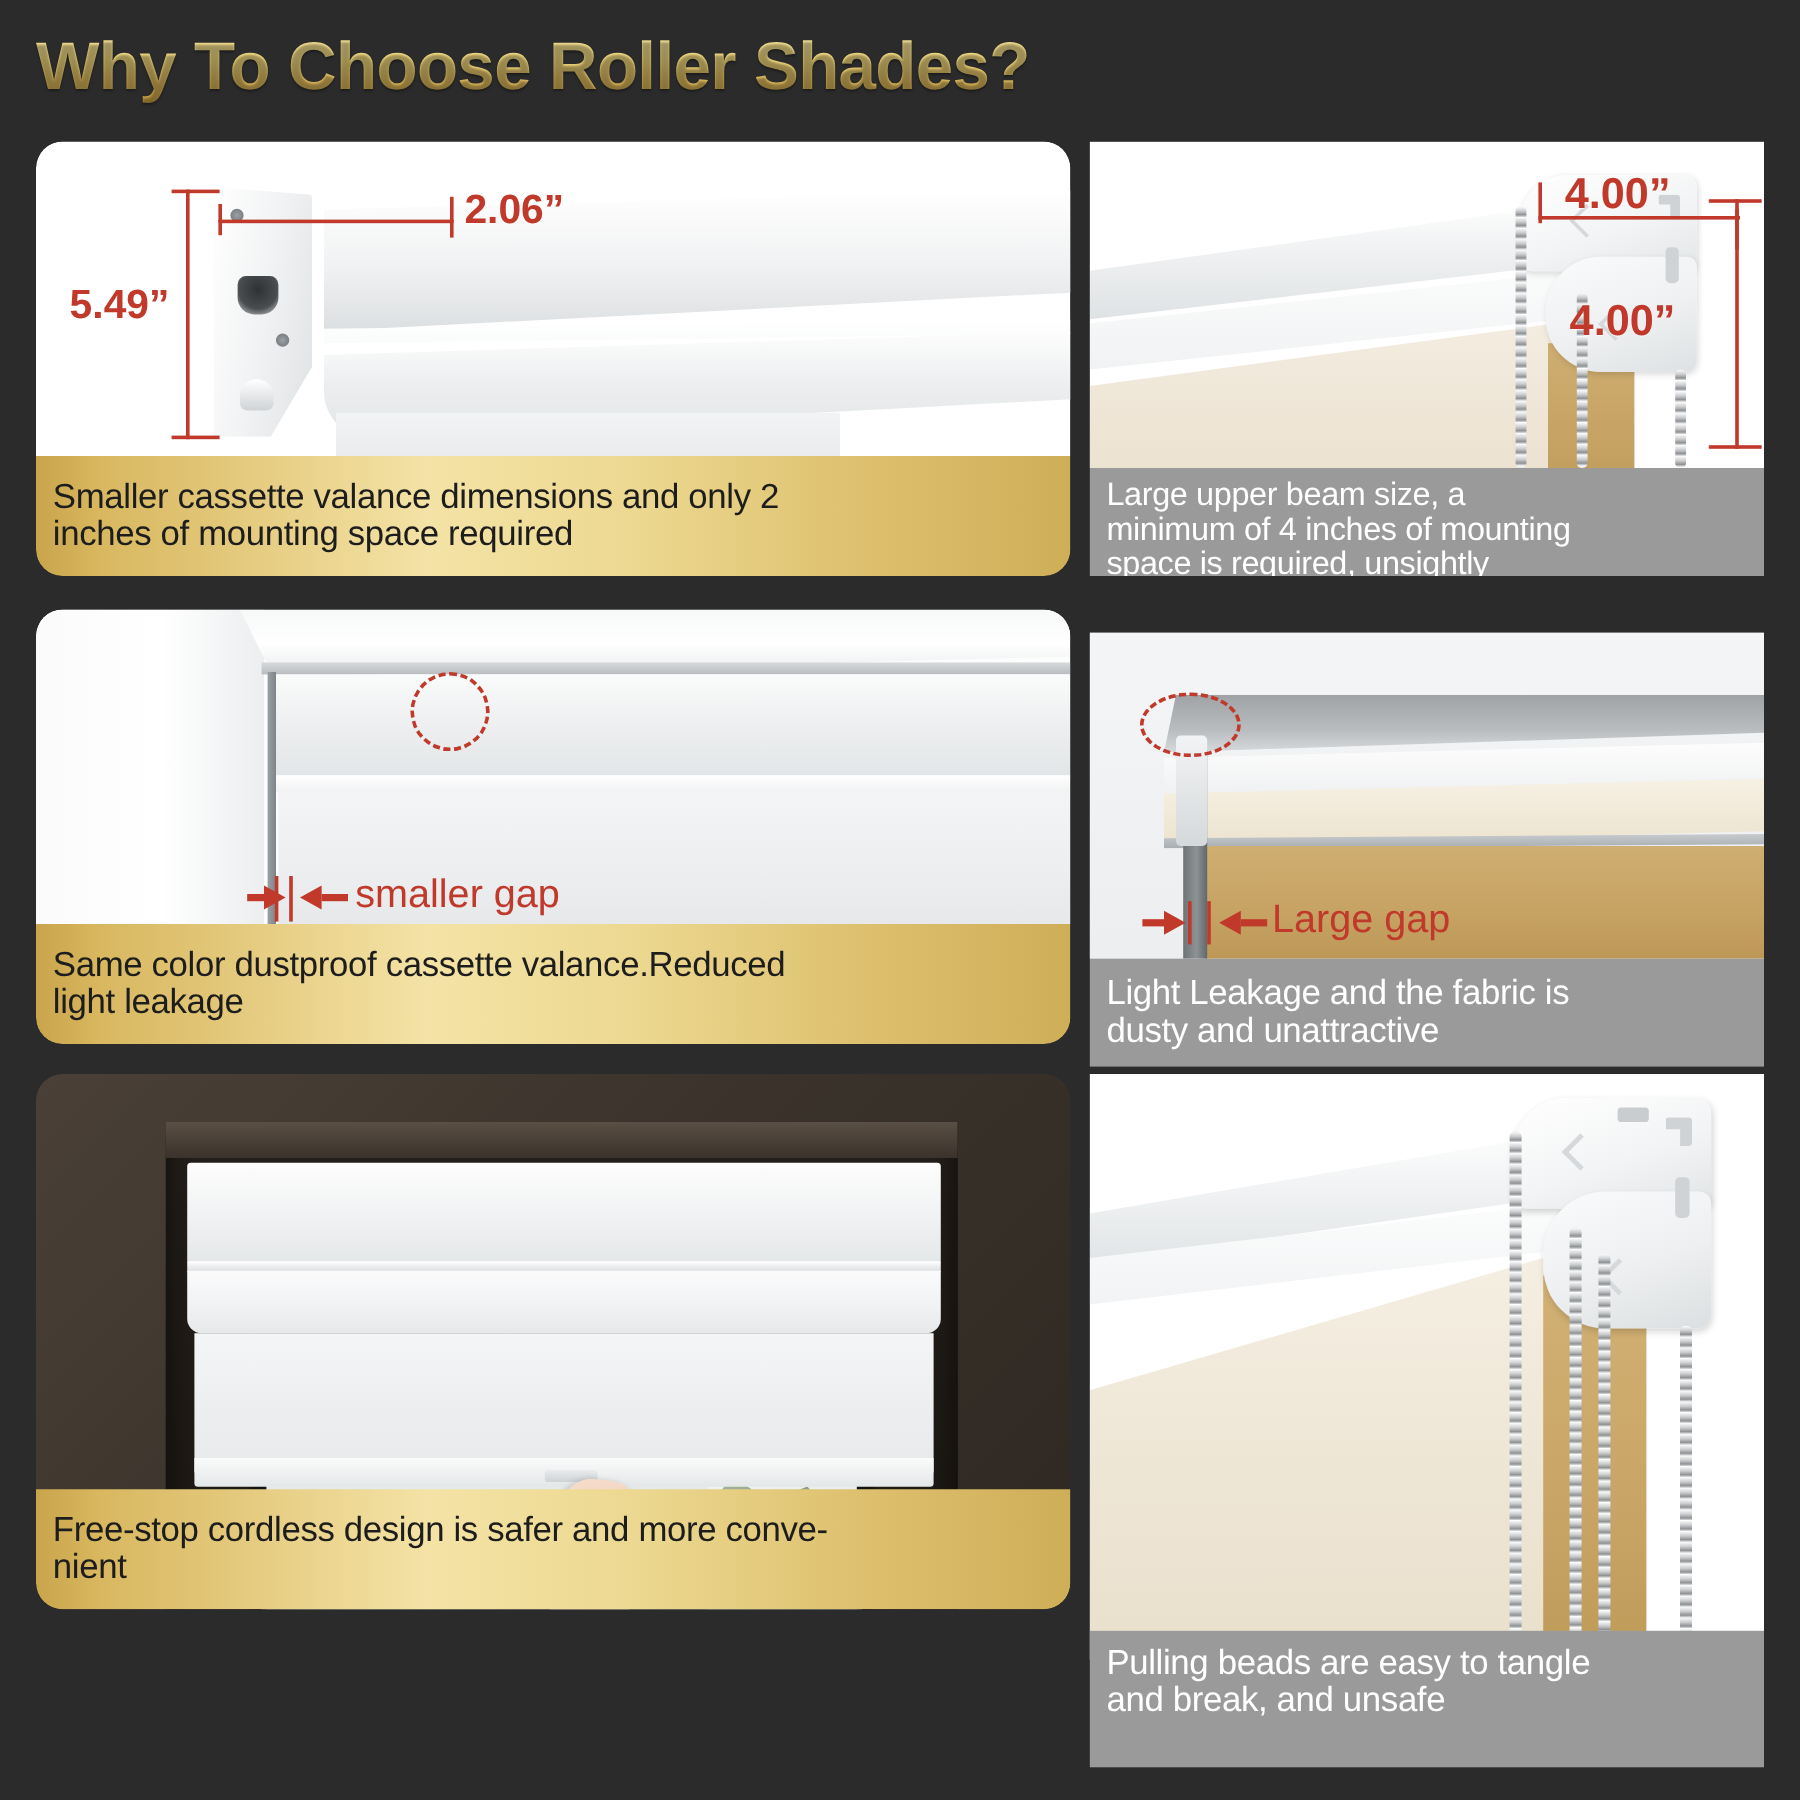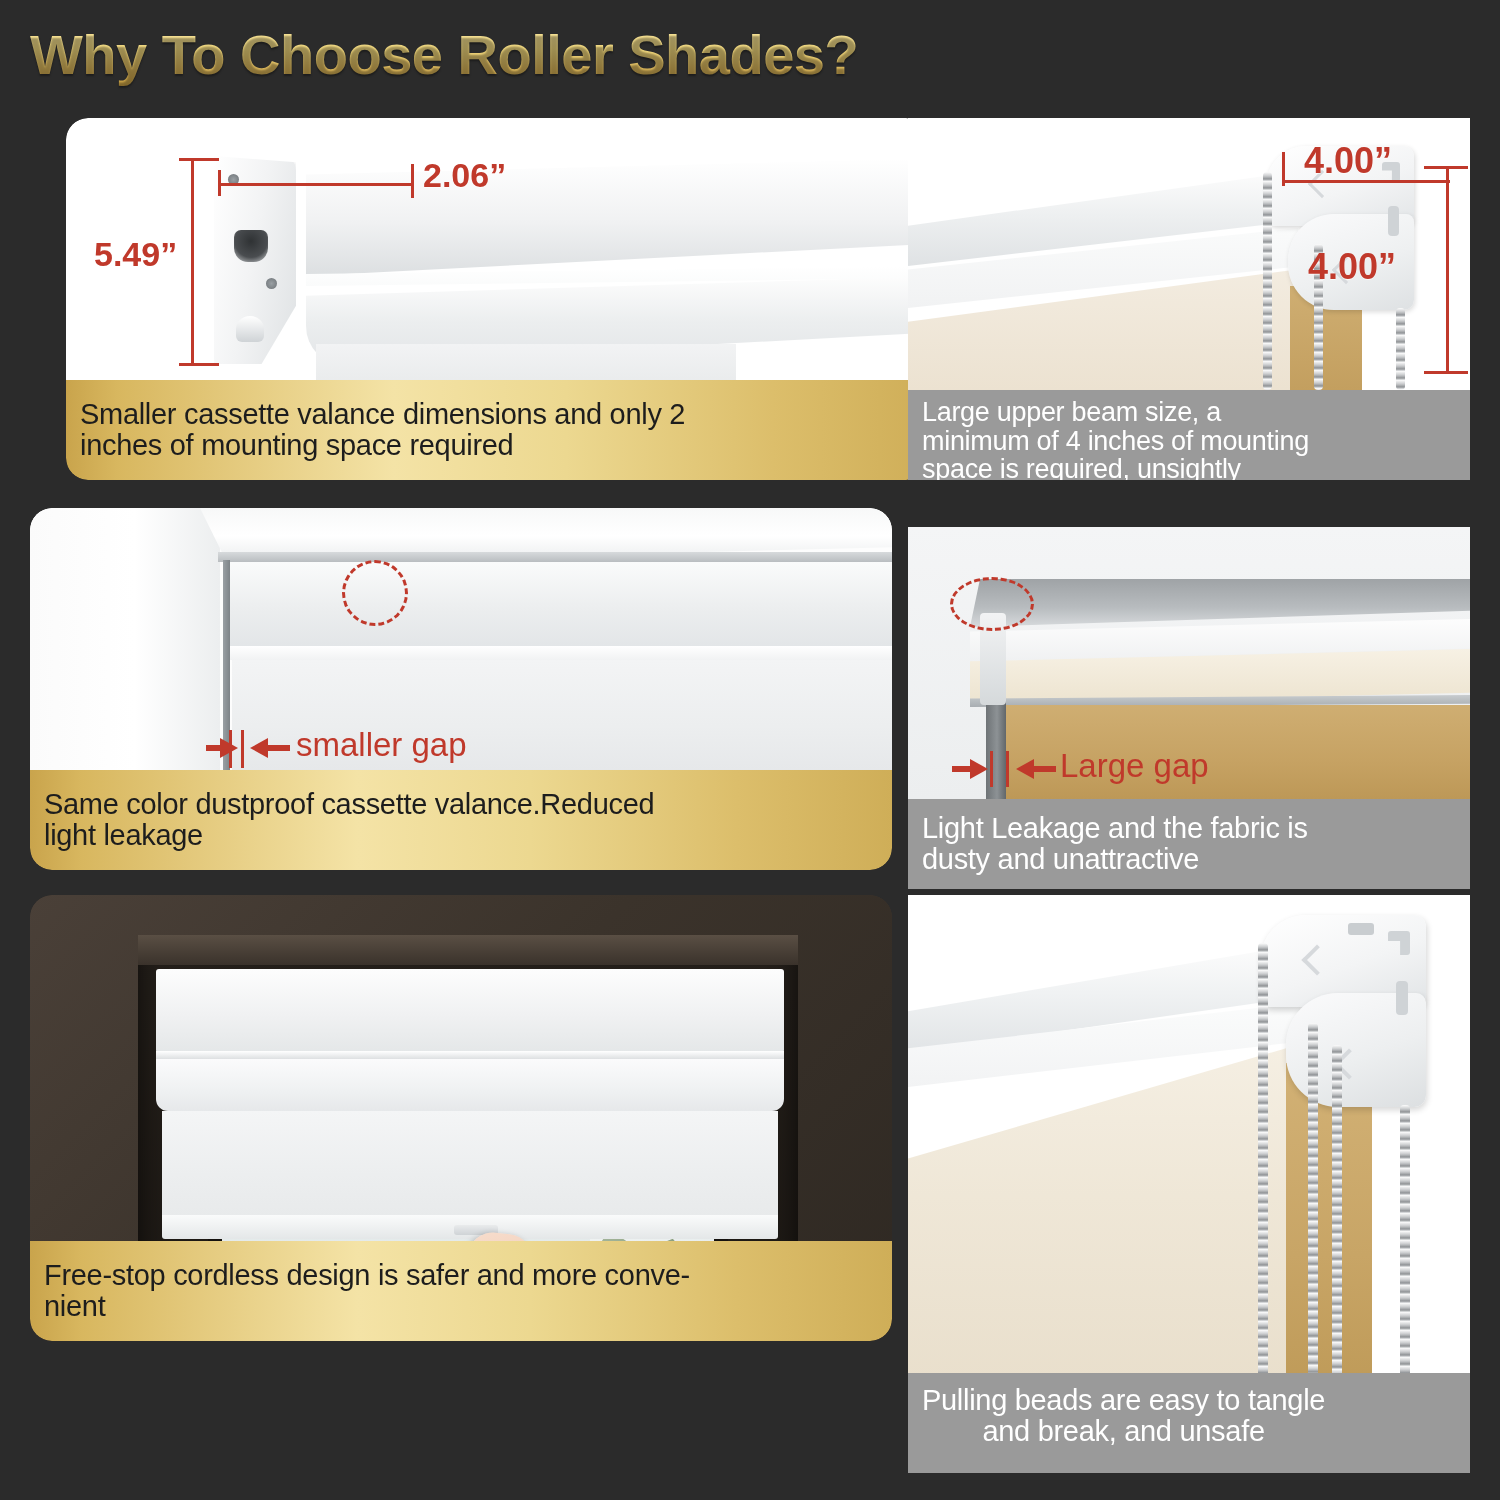--- a/index.html
+++ b/index.html
@@ -81,21 +81,21 @@
     background-image:repeating-linear-gradient(180deg,
       #fdfdfd 0px,#c9cbcd 4px,#8f9295 7px,#e9ebec 9px);
     border-radius:4px;
   }
 </style>
 </head>
 <body>
 
 <div id="page-title">Why To Choose Roller Shades?</div>
 
-<div class="panel good" style="left:30px; top:118px; width:862px; height:362px;margin-left:36px;">
+<div class="panel good" style="left:30px; top:118px; width:862px; height:362px;">
   <div class="photo" style="height:262px; background:#ffffff;">
 
     <div style="position:absolute; left:240px; top:40px; width:640px; height:118px;
                 background:linear-gradient(180deg,#ffffff 0%,#f0f1f2 55%,#dcdfe1 100%);
                 clip-path:polygon(0 14%, 100% 0, 100% 72%, 0 100%);" class="tex-white"></div>
     <div style="position:absolute; left:240px; top:148px; width:640px; height:20px;
                 background:linear-gradient(180deg,#ffffff,#fafbfb);
                 clip-path:polygon(0 40%, 100% 0, 100% 60%, 0 100%);"></div>
     <div style="position:absolute; left:240px; top:158px; width:640px; height:90px;
                 background:linear-gradient(180deg,#fdfdfd 0%,#eceeef 50%,#e2e5e7 100%);
@@ -384,19 +384,19 @@
                 border-left:4px solid #d6d9dc; border-bottom:4px solid #d6d9dc; transform:rotate(45deg);"></div>
     <div style="position:absolute; left:430px; top:158px; width:22px; height:22px;
                 border-left:4px solid #d6d9dc; border-bottom:4px solid #d6d9dc; transform:rotate(45deg);"></div>
 
     <div class="bead" style="left:350px; top:48px; height:440px; width:10px;"></div>
     <div class="bead" style="left:400px; top:128px; height:360px; width:10px;"></div>
     <div class="bead" style="left:424px; top:150px; height:338px; width:10px;"></div>
     <div class="bead" style="left:492px; top:210px; height:278px; width:10px;"></div>
   </div>
 
-  <div class="cap bad" style="height:100px; font-size:29px; align-items:flex-start; padding-top:12px;text-align:center;">
+  <div class="cap bad" style="height:114px; font-size:29px; align-items:flex-start; padding-top:12px;">
     <div>
       <span>Pulling beads are easy to tangle</span>
       <span>and break, and unsafe</span>
     </div>
   </div>
 </div>
 
 </body></html>

